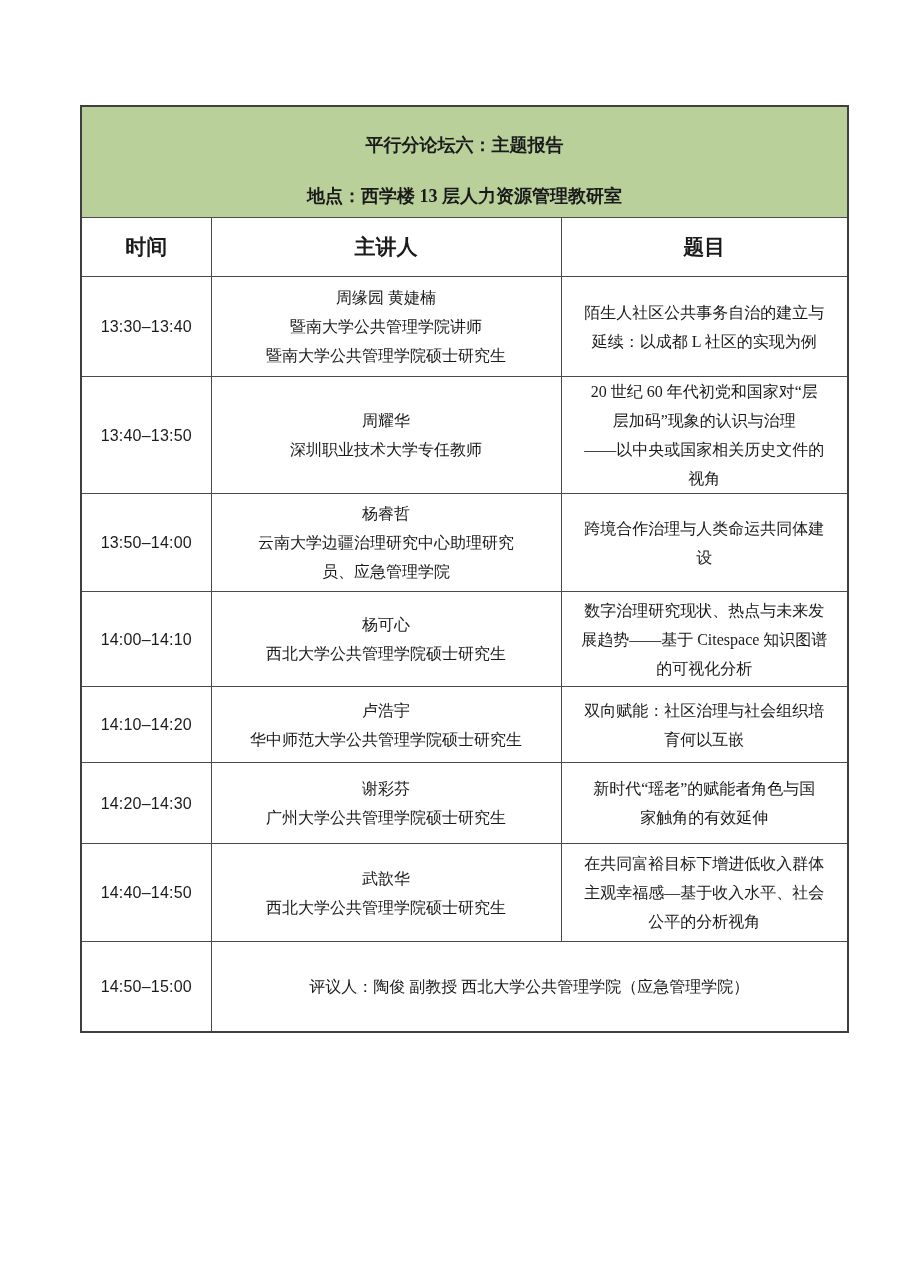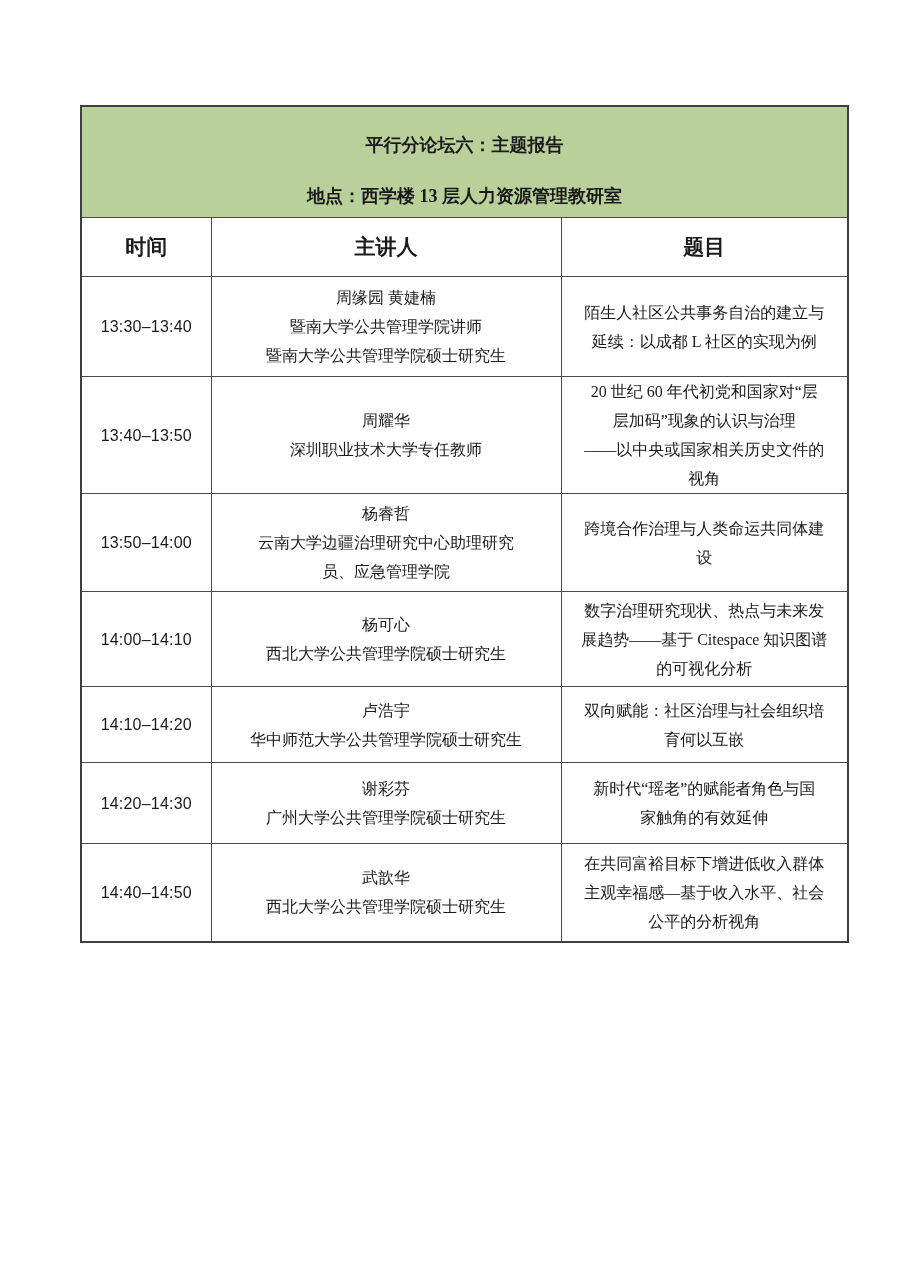--- a/index.html
+++ b/index.html
@@ -163,16 +163,20 @@
 家触角的有效延伸</td>
       </tr>
       <tr class="r8">
         <td class="time">14:40–14:50</td>
         <td class="speaker">武歆华
 西北大学公共管理学院硕士研究生</td>
         <td class="title">在共同富裕目标下增进低收入群体
 主观幸福感—基于收入水平、社会
 公平的分析视角</td>
       </tr>
+      <tr class="r9">
+        <td class="time">14:50–15:00</td>
+        <td class="merged" colspan="2">评议人：陶俊 副教授 西北大学公共管理学院（应急管理学院）</td>
+      </tr>
     </tbody>
   </table>
   <div class="pagenum">17</div>
 </div>
 
 </body></html>

